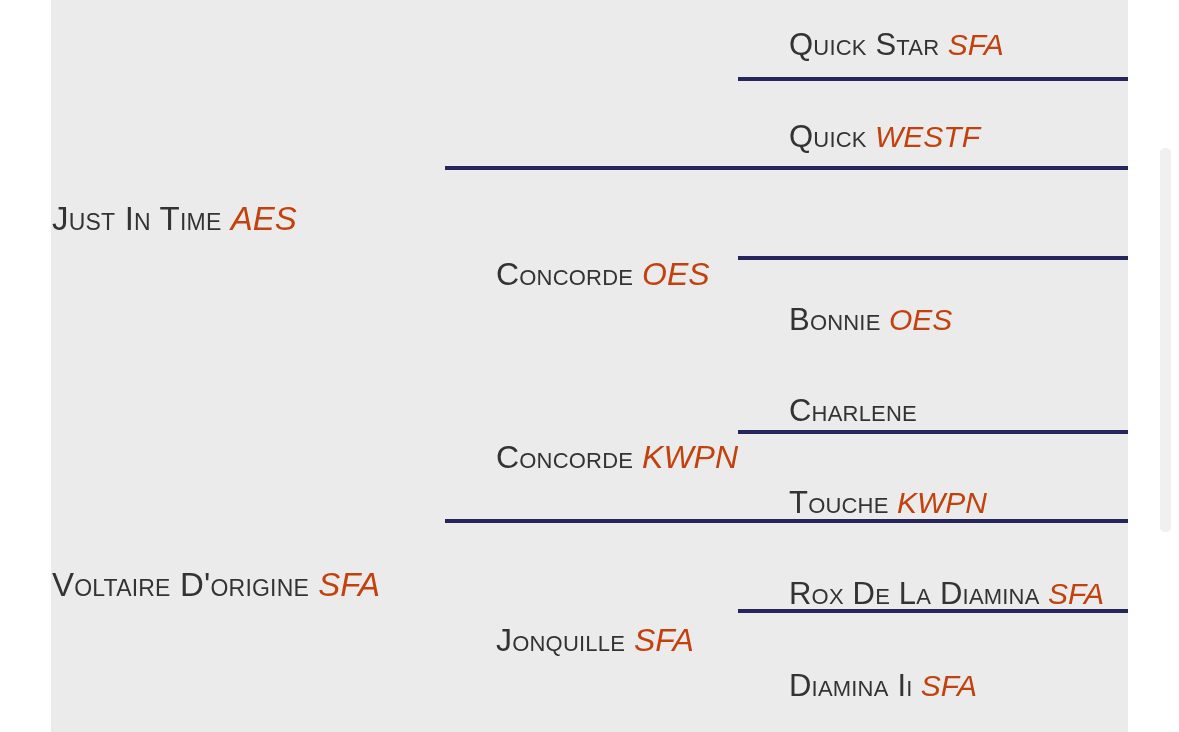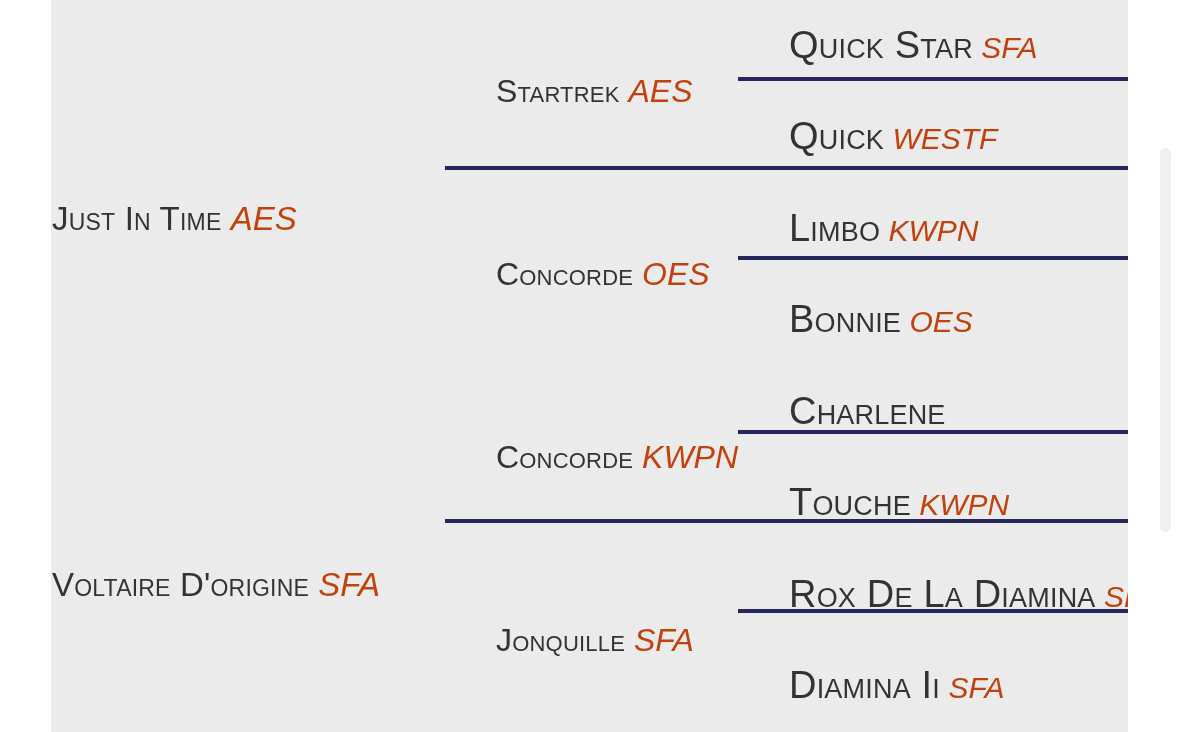--- a/index.html
+++ b/index.html
@@ -75,21 +75,21 @@
   
   .gen-1 .animal { font-size: 33px; }
   .gen-1 .animal-name  { font-size: 33px; }
   .gen-1 .animal-breed { font-size: 33px; }
 
   .gen-2 .animal { font-size: 32px; }
   .gen-2 .animal-name  { font-size: 32px; }
   .gen-2 .animal-breed { font-size: 32px; }
 
   .gen-3 .animal { font-size: 30px; }
-  .gen-3 .animal-name  { font-size: 38px; }
+  .gen-3 .animal-name  { font-size: 31px; }
   .gen-3 .animal-breed { font-size: 30px; }
 
   
   .connector {
     position: absolute;
     height: 4px;
     background: #26265c;
   }
 
   
@@ -125,25 +125,20 @@
         </span>
       </div>
       <div class="cell" style="top:366px;height:366px;">
         <span class="animal">
           <span class="animal-name">Voltaire D'origine</span><span>&nbsp;</span><span class="animal-breed">SFA</span>
         </span>
       </div>
     </div>
 
     <div class="generation gen-2">
-      <div class="cell" style="top:0px;height:183px;">
-        <span class="animal">
-          <span class="animal-name">Startrek</span><span>&nbsp;</span><span class="animal-breed">AES</span>
-        </span>
-      </div>
       <div class="cell" style="top:183px;height:183px;">
         <span class="animal">
           <span class="animal-name">Concorde</span><span>&nbsp;</span><span class="animal-breed">OES</span>
         </span>
       </div>
       <div class="cell" style="top:366px;height:183px;">
         <span class="animal">
           <span class="animal-name">Concorde</span><span>&nbsp;</span><span class="animal-breed">KWPN</span>
         </span>
       </div>
@@ -156,25 +151,20 @@
 
     <div class="generation gen-3">
       <div class="cell" style="top:0px;height:91.5px;">
         <span class="animal">
           <span class="animal-name">Quick Star</span><span>&nbsp;</span><span class="animal-breed">SFA</span>
         </span>
       </div>
       <div class="cell" style="top:91.5px;height:91.5px;">
         <span class="animal">
           <span class="animal-name">Quick</span><span>&nbsp;</span><span class="animal-breed">WESTF</span>
-        </span>
-      </div>
-      <div class="cell" style="top:183px;height:91.5px;">
-        <span class="animal">
-          <span class="animal-name">Limbo</span><span>&nbsp;</span><span class="animal-breed">KWPN</span>
         </span>
       </div>
       <div class="cell" style="top:274.5px;height:91.5px;">
         <span class="animal">
           <span class="animal-name">Bonnie</span><span>&nbsp;</span><span class="animal-breed">OES</span>
         </span>
       </div>
       <div class="cell" style="top:366px;height:91.5px;">
         <span class="animal">
           <span class="animal-name">Charlene</span><span class="animal-breed"></span>

